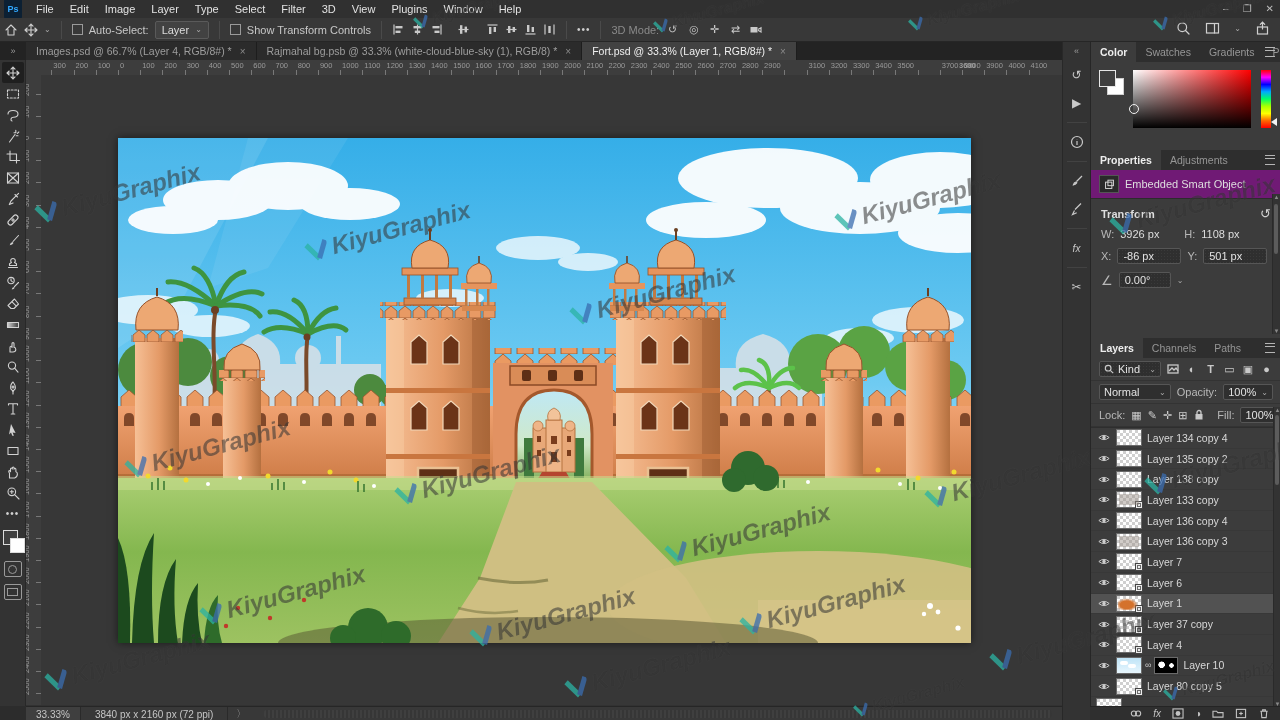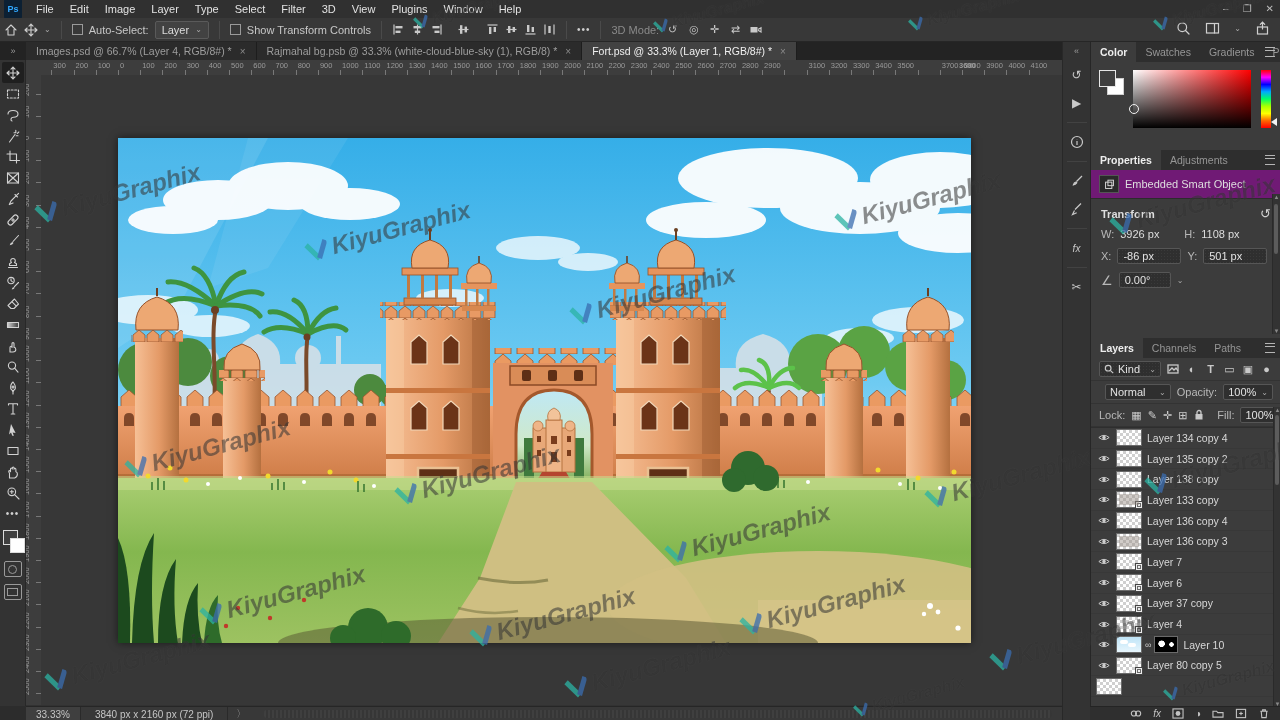--- a/index.html
+++ b/index.html
@@ -98,21 +98,21 @@
   #transform-header{display:flex;justify-content:space-between;align-items:center;padding:7px 10px 3px;}
   #reset-icon{color:#cfcfcf;font-size:13px;}
   .pscroll{position:absolute;right:1px;width:7px;background:#333;border-left:1px solid #2a2a2a;}
   .pscroll .thumb{position:absolute;left:1px;width:4px;background:#5c5c5c;border-radius:2px;}
   .pscroll .ar{position:absolute;left:0;width:7px;text-align:center;color:#8a8a8a;font-size:6px;}
   
   .lrow{display:flex;align-items:center;gap:6px;padding:0 8px;height:22px;border-bottom:1px solid #333;}
   #kind-row .pfield{min-width:60px;display:flex;justify-content:space-between;align-items:center;padding:1px 4px;}
   .filter-ic{color:#c9c9c9;font-size:11px;width:15px;text-align:center;}
   .filter-ic svg{width:12px;height:12px;stroke:#c9c9c9;fill:none;stroke-width:1.3;}
-  #blend-select{flex:1;margin-left:6px;}
+  #blend-select{flex:1;}
   .mini-drop{background:#2f2f2f;border:1px solid #565656;border-radius:2px;padding:1px 4px;display:flex;gap:5px;align-items:center;color:#e2e2e2;}
   #layers-list{position:relative;height:303px;overflow:hidden;border-top:1px solid #2e2e2e;}
   .layer-row{display:flex;align-items:center;height:19.7px;gap:6px;padding:0 0 0 6px;border-bottom:1px solid #383838;background:#3c3c3c;}
   .layer-row.selected{background:#525252;}
   .eye{width:14px;display:flex;justify-content:center;}
   .eye svg{width:12px;height:9px;}
   .lthumb{position:relative;width:24px;height:15px;outline:1px solid #6a6a6a;background:
      repeating-conic-gradient(#ffffff 0 25%,#cfcfcf 0 50%) 0 0/6px 6px;}
   .lthumb.gray::after,.lthumb.tint::after{content:"";position:absolute;inset:2px;background:rgba(150,140,130,.45);}
   .lthumb.art::after{content:"";position:absolute;inset:1px;background:radial-gradient(ellipse at 40% 60%,#d4722c 0 35%,rgba(255,255,255,0) 60%);}
@@ -1137,20 +1137,32 @@
       <svg viewBox="0 0 14 10">
               <path d="M1 5Q7 0 13 5 7 10 1 5Z" fill="none" stroke="#cfcfcf" stroke-width="1.1"></path>
               <circle cx="7" cy="5" r="2" fill="#cfcfcf"></circle>
             </svg>
     </span>
     <span class="lthumb">
             <span class="so-badge"></span>
           </span>
     <span class="lname">Layer 6</span>
   </div>
+        <div class="layer-row selected">
+    <span class="eye">
+      <svg viewBox="0 0 14 10">
+              <path d="M1 5Q7 0 13 5 7 10 1 5Z" fill="none" stroke="#cfcfcf" stroke-width="1.1"></path>
+              <circle cx="7" cy="5" r="2" fill="#cfcfcf"></circle>
+            </svg>
+    </span>
+    <span class="lthumb art">
+            <span class="so-badge"></span>
+          </span>
+    <span class="lname">Layer 1</span>
+  </div>
         <div class="layer-row">
     <span class="eye">
       <svg viewBox="0 0 14 10">
               <path d="M1 5Q7 0 13 5 7 10 1 5Z" fill="none" stroke="#cfcfcf" stroke-width="1.1"></path>
               <circle cx="7" cy="5" r="2" fill="#cfcfcf"></circle>
             </svg>
     </span>
     <span class="lthumb">
             <span class="so-badge"></span>
           </span>

